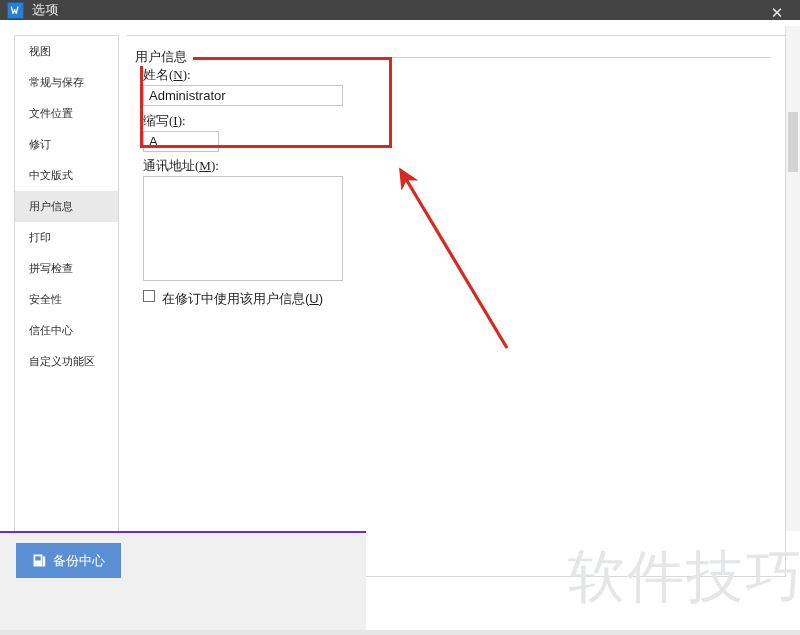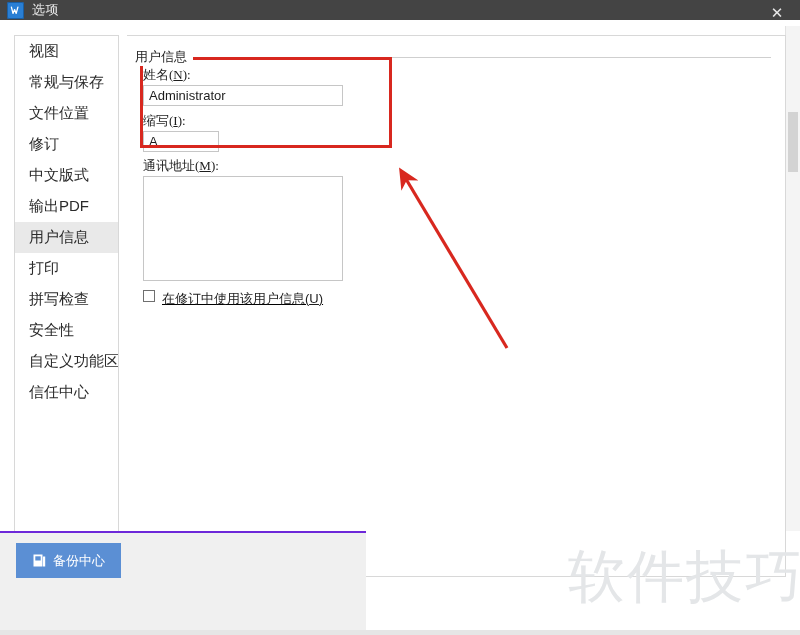--- a/index.html
+++ b/index.html
@@ -104,21 +104,21 @@
     background: #ffffff;
     border: 1px solid #d8d8d8;
     box-sizing: border-box;
     overflow: hidden;
   }
   .nav-item {
     height: 31px;
     display: flex;
     align-items: center;
     padding-left: 14px;
-    font-size: 15px;
+    font-size: 11px;
     color: #2b2b2b;
     cursor: pointer;
     box-sizing: border-box;
     white-space: nowrap;
   }
   .nav-item.active {
     background: #e9e9e9;
   }
 
   
@@ -186,21 +186,20 @@
     background: #ffffff;
     border: 1px solid #c6c6c6;
     box-sizing: border-box;
   }
 
   .checkrow {
     position: absolute;
     display: flex;
     align-items: flex-start;
     cursor: pointer;
-    text-decoration: underline;
   }
   .checkbox {
     width: 12px; height: 12px;
     border: 1px solid #6f6f6f;
     background: #ffffff;
     box-sizing: border-box;
     margin-right: 7px;
   }
   .checkrow span {
     font-size: 13px;
@@ -304,40 +303,37 @@
         </div>
       <div class="nav-item">
           <span>文件位置</span>
         </div>
       <div class="nav-item">
           <span>修订</span>
         </div>
       <div class="nav-item">
           <span>中文版式</span>
         </div>
-      <div class="nav-item">
-          <span>输出PDF</span>
-        </div>
       <div class="nav-item active">
           <span>用户信息</span>
         </div>
       <div class="nav-item">
           <span>打印</span>
         </div>
       <div class="nav-item">
           <span>拼写检查</span>
         </div>
       <div class="nav-item">
           <span>安全性</span>
         </div>
       <div class="nav-item">
+          <span>信任中心</span>
+        </div>
+      <div class="nav-item">
           <span>自定义功能区</span>
-        </div>
-      <div class="nav-item">
-          <span>信任中心</span>
         </div>
     </div>
 
     <div class="content">
 
       <div class="groupbox">
         <div class="group-rule"></div>
         <div class="group-legend">用户信息</div>
       </div>
 

